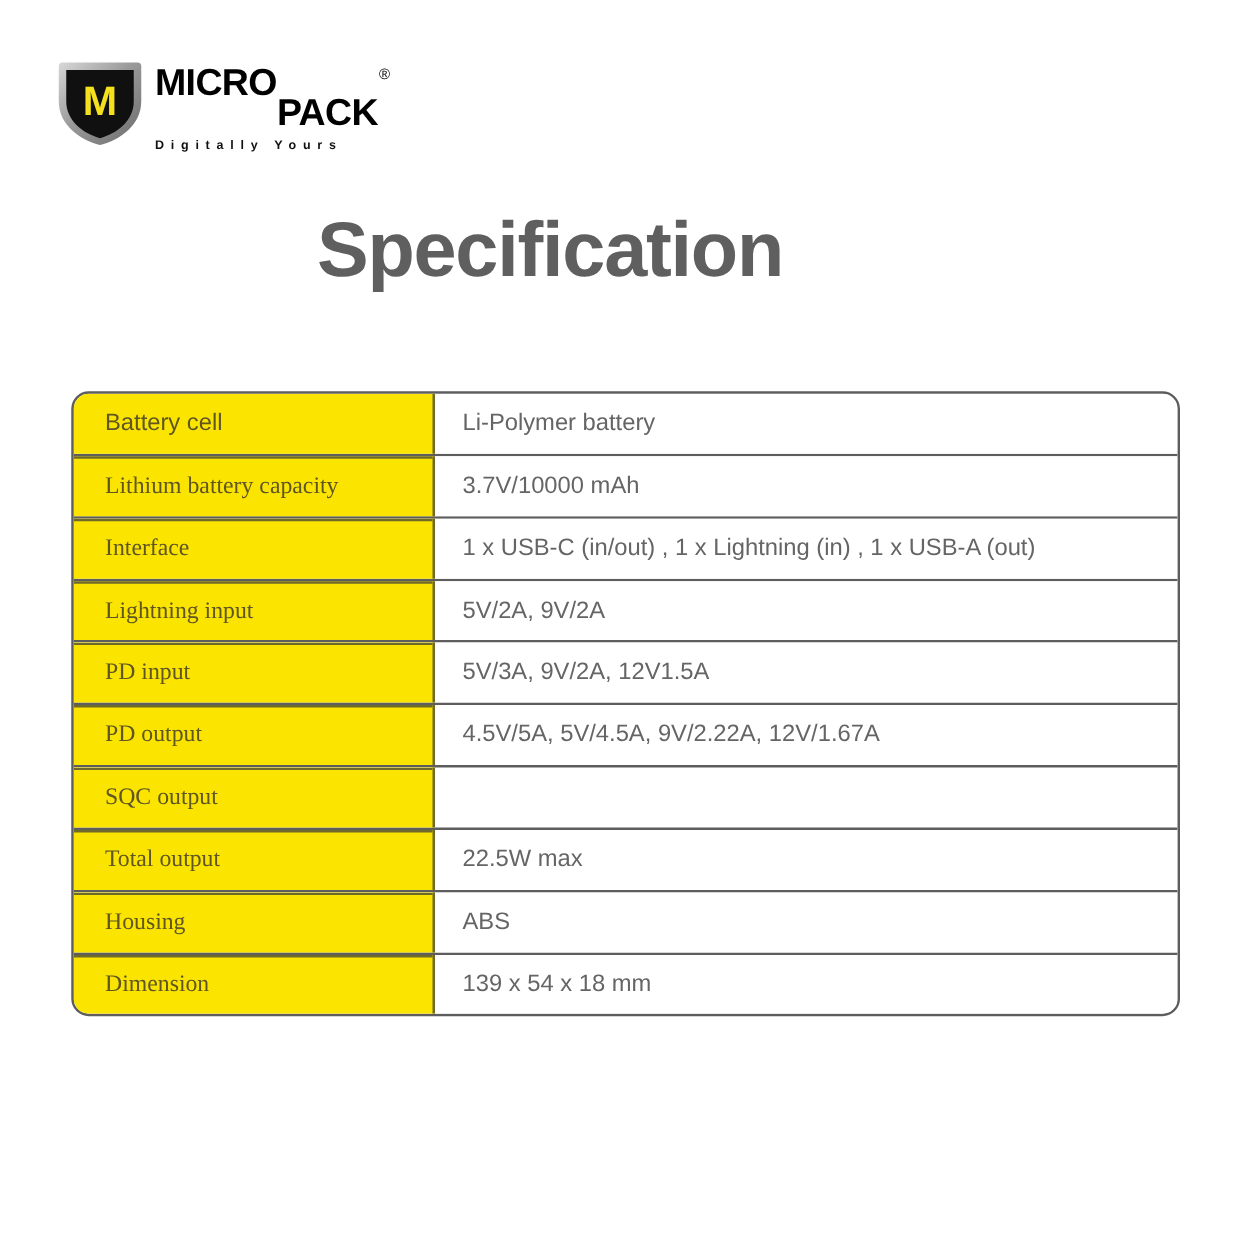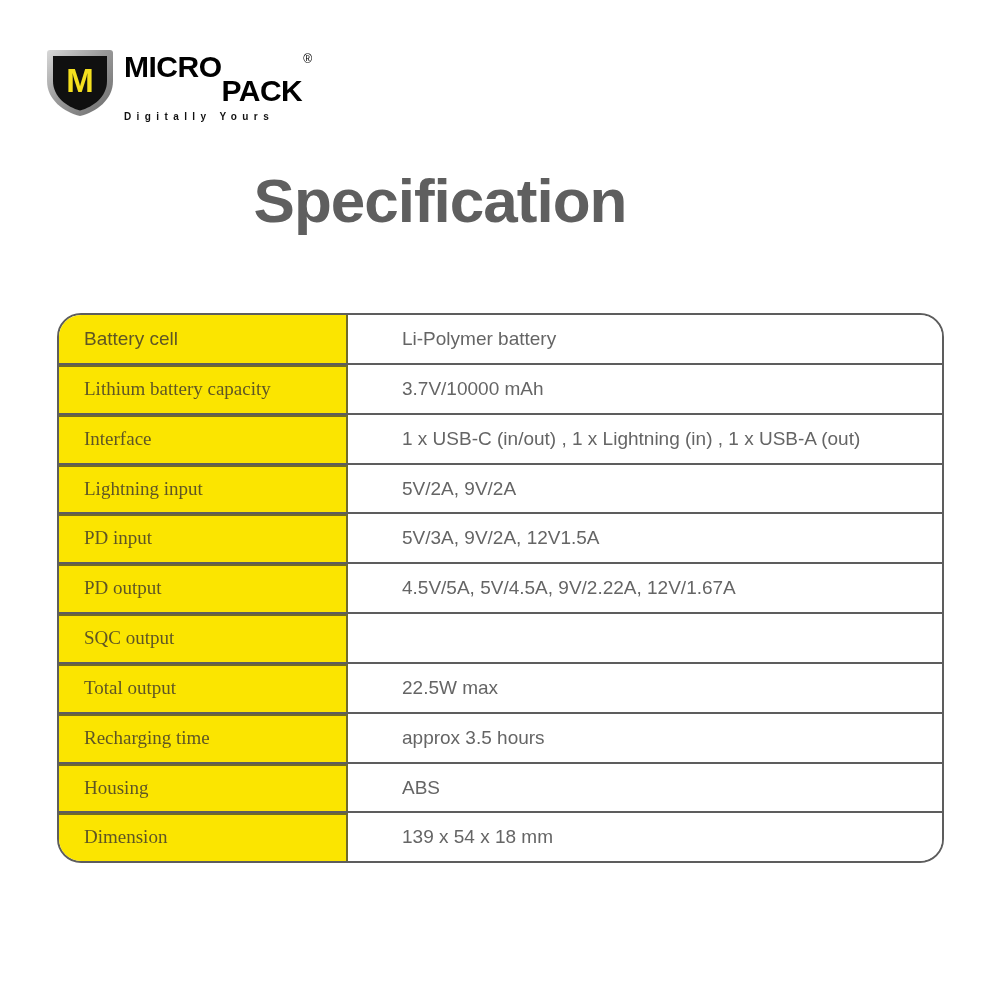--- a/index.html
+++ b/index.html
@@ -85,21 +85,21 @@
     line-height: 1;
   }
 
   
   .spec-table {
     position: absolute;
     left: 57px;
     top: 313px;
     width: 887px;
     border: 2px solid #5d5d5d;
-    border-radius: 24px;
+    border-radius: 14px;
     overflow: hidden;
     background: #ffffff;
     box-sizing: border-box;
   }
   .spec-row {
     display: flex;
     align-items: stretch;
     border-top: 2px solid #5d5d5d;
   }
   .spec-row:first-child {
@@ -121,21 +121,20 @@
   .spec-value {
     flex: 1 1 auto;
     background: #ffffff;
     color: #656565;
     font-size: 19px;
     padding: 13px 0 13px 22px;
     box-sizing: border-box;
     display: flex;
     align-items: center;
     line-height: 1.15;
-    margin-left: 32px;
   }
   
   .spec-row + .spec-row .spec-label {
     box-shadow: inset 0 2px 0 0 #6f6a2a;
     font-family: Liberation Serif, serif;
   }
 </style>
 </head>
 <body>
 
@@ -195,24 +194,20 @@
       <div class="spec-value">4.5V/5A, 5V/4.5A, 9V/2.22A, 12V/1.67A</div>
     </div>
     <div class="spec-row">
       <div class="spec-label">SQC output</div>
     </div>
     <div class="spec-row">
       <div class="spec-label">Total output</div>
       <div class="spec-value">22.5W max</div>
     </div>
     <div class="spec-row">
-      <div class="spec-label">Recharging time</div>
-      <div class="spec-value">approx 3.5 hours</div>
-    </div>
-    <div class="spec-row">
       <div class="spec-label">Housing</div>
       <div class="spec-value">ABS</div>
     </div>
     <div class="spec-row">
       <div class="spec-label">Dimension</div>
       <div class="spec-value">139 x 54 x 18 mm</div>
     </div>
   </div>
 
 </body></html>

